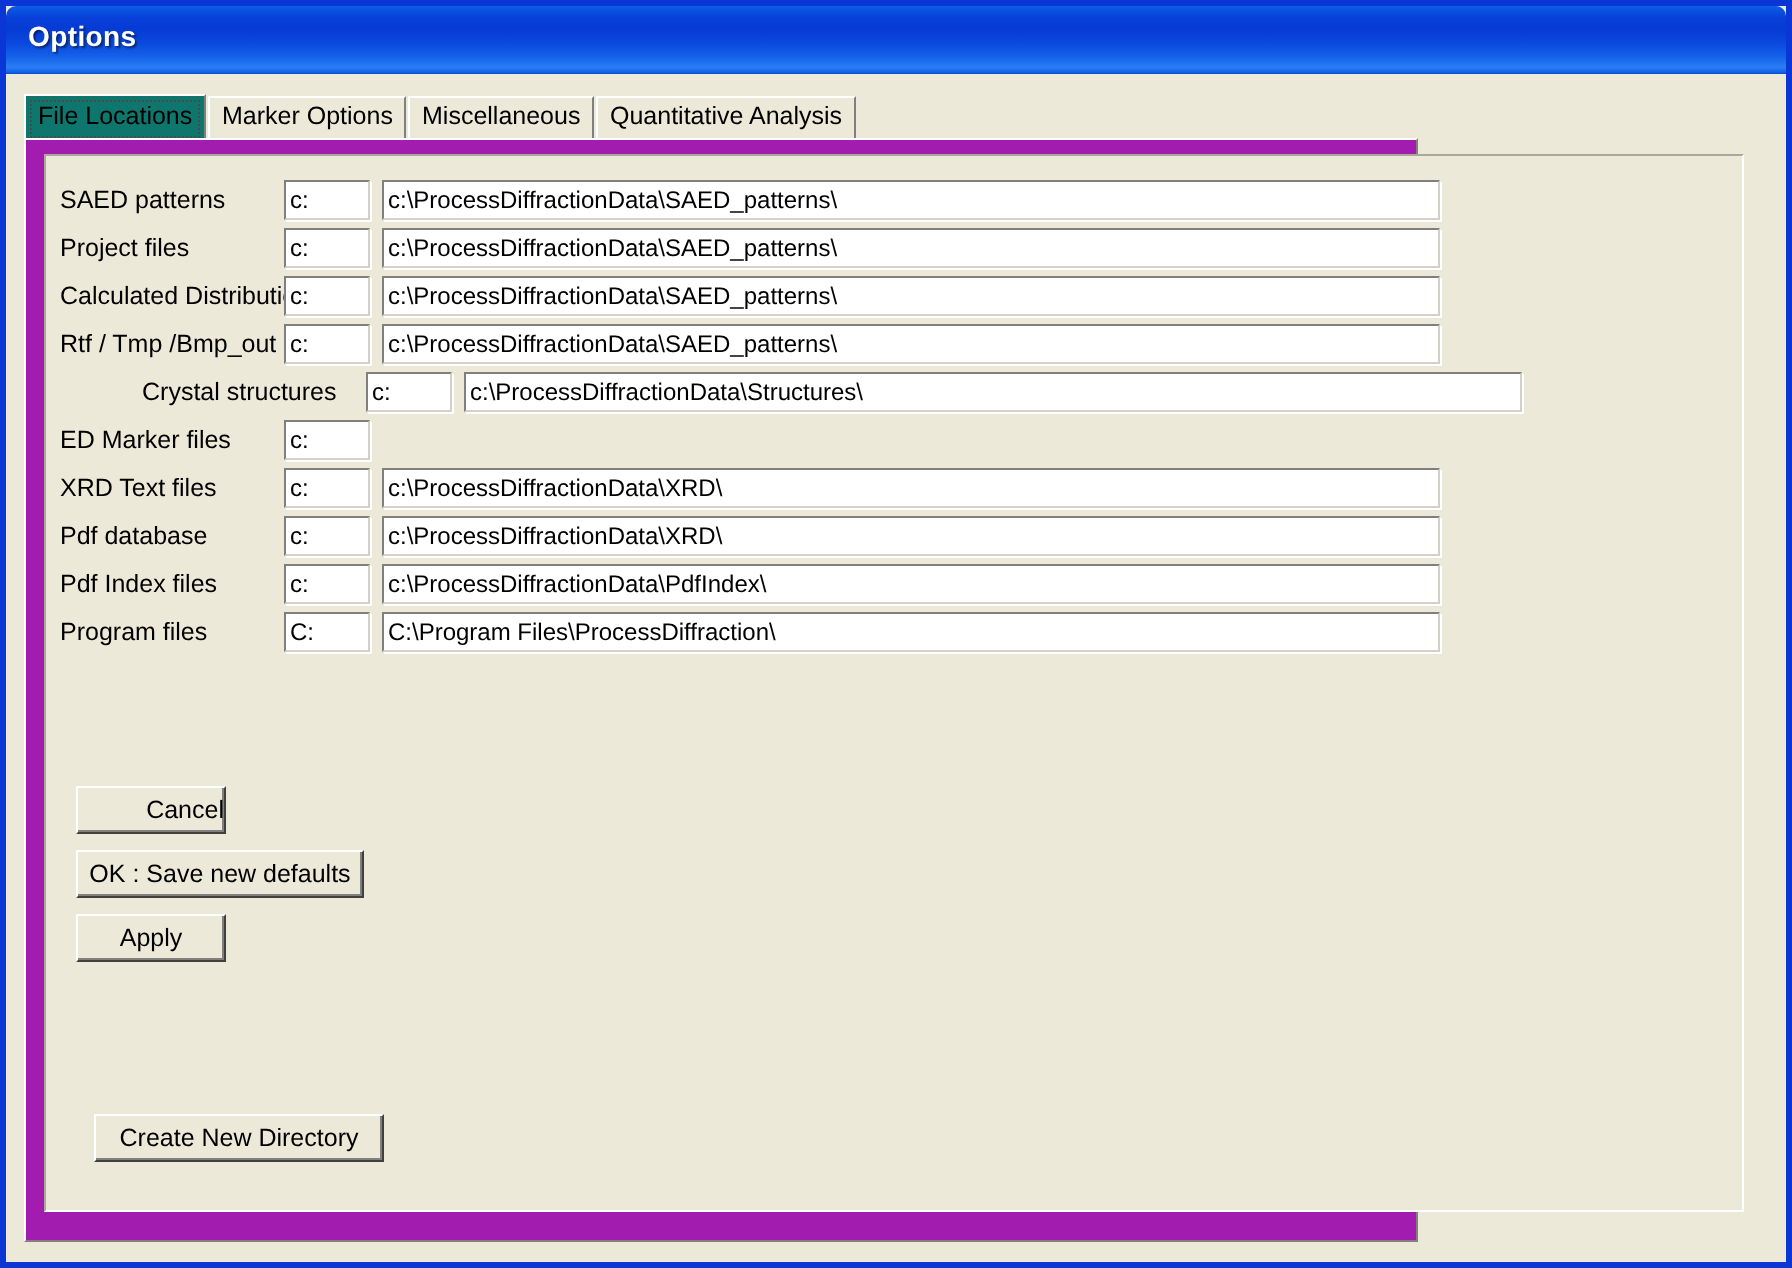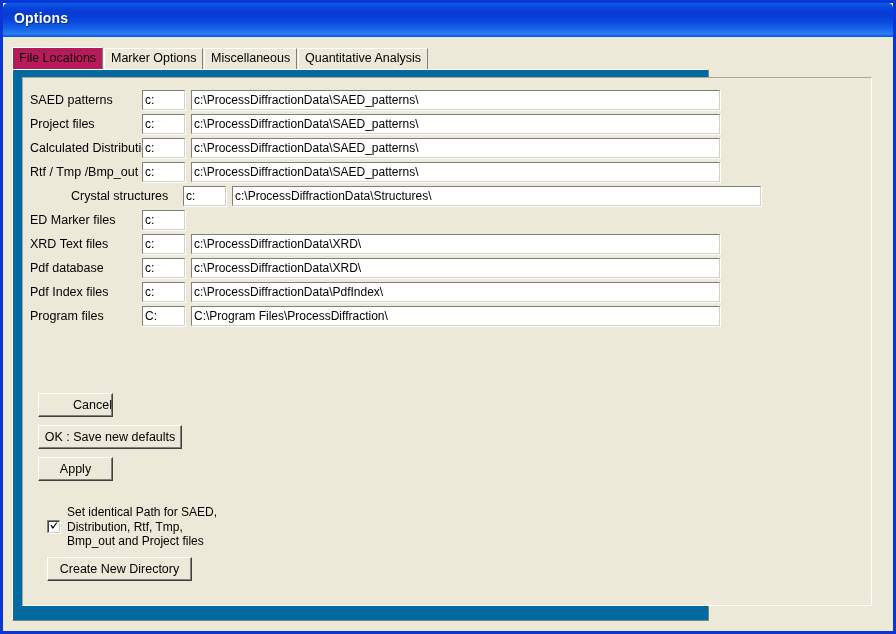--- a/index.html
+++ b/index.html
@@ -84,21 +84,21 @@
     padding: 0 6px;
     background: #ece9d8;
     border-left: 1px solid #ffffff;
     border-top: 1px solid #ffffff;
     border-right: 1px solid #808080;
   }
   .tab.selected {
     top: -1px;
     height: 23px;
     line-height: 21px;
-    background: #be185d;
+    background: #0f766e;
     border-left: 1px solid #ffffff;
     border-top: 1px solid #ffffff;
     border-right: 1px solid #808080;
   }
   .tab.selected .focusring {
     position: absolute;
     left: 2px; top: 2px; right: 2px; bottom: 1px;
     border: 1px dotted #4b4b4b;
     pointer-events: none;
   }
@@ -108,21 +108,21 @@
     position: absolute;
     left: 9px;
     top: 32px;
     width: 697px;
     height: 552px;
     box-sizing: border-box;
     border-top: 1px solid #ffffff;
     border-left: 1px solid #ffffff;
     border-right: 1px solid #808080;
     border-bottom: 1px solid #808080;
-    background: #0369a1;
+    background: #a21caf;
   }
 
   
   .innerframe {
     position: absolute;
     left: 9px;
     top: 7px;
     width: 850px;
     height: 529px;
     box-sizing: border-box;
@@ -304,31 +304,19 @@
               <div class="tfield path">C:\Program Files\ProcessDiffraction\</div>
             </div>
           </div>
 
         <button class="btn" style="left:15px; top:315px; width:75px; height:24px;text-align:right;">Cancel</button>
 
         <button class="btn" style="left:15px; top:347px; width:144px; height:24px;">OK : Save new defaults</button>
 
         <button class="btn" style="left:15px; top:379px; width:75px; height:24px;">Apply</button>
 
-        <div class="cb-wrap">
-          <div class="cb-box">
-            <svg class="cb-check" viewBox="0 0 8 7" id="cbcheck">
-              <path d="M0.5 3 L1.5 3 L3 4.8 L6.3 0.6 L7.4 0.6 L3.2 6.4 L2.2 6.4 Z" fill="#000000"></path>
-            </svg>
-          </div>
-          <div class="cb-label">
-            <div>Set identical Path for SAED,</div>
-            <div>Distribution, Rtf, Tmp,</div>
-            <div>Bmp_out and Project files</div>
-          </div>
-        </div>
 
         <button class="btn" style="left:24px; top:479px; width:145px; height:24px;">Create New Directory</button>
 
       </div>
     </div>
   </div>
 </div>
 
 </body></html>

